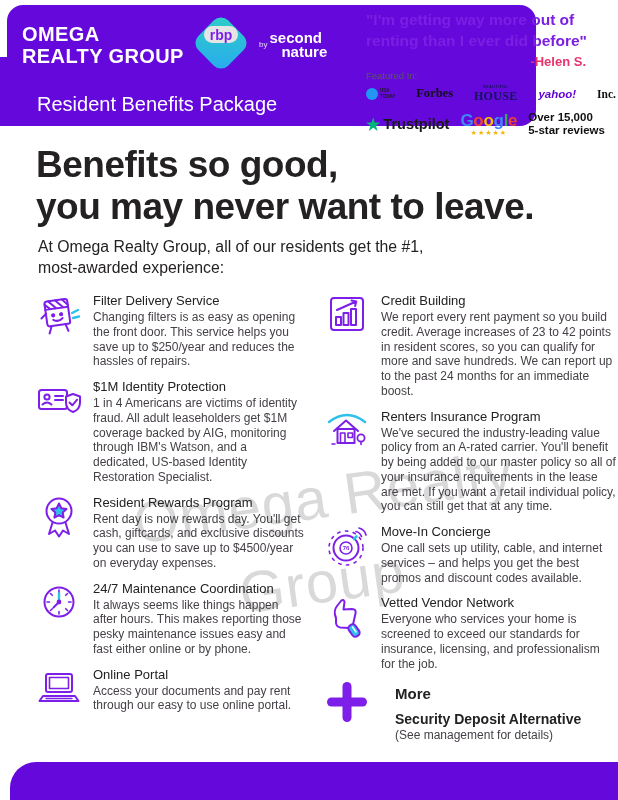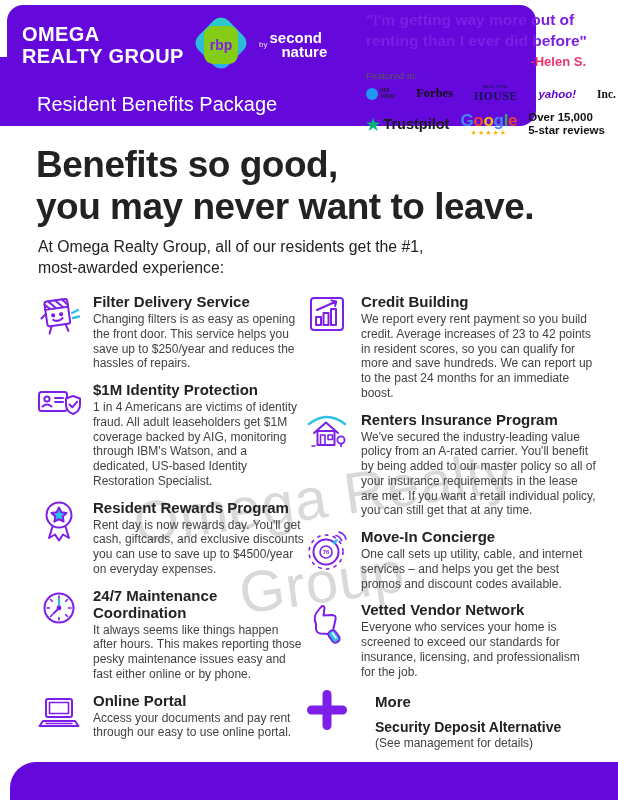--- a/index.html
+++ b/index.html
@@ -13,21 +13,21 @@
         font-family:"Liberation Sans",sans-serif;}
   
   .header-bleed{position:absolute;left:0;top:57px;width:22px;height:69px;background:var(--purple);z-index:1;}
   .header{position:absolute;left:7px;top:5px;width:529px;height:121px;background:var(--purple);
           border-radius:16px;z-index:1;}
   .brand{position:absolute;left:15px;top:18px;color:#fff;font-weight:700;font-size:20px;
          line-height:1.1;letter-spacing:.4px;}
   .rbp-badge{position:absolute;left:190px;top:14px;width:48px;height:48px;}
   .rbp-diamond{position:absolute;left:3px;top:3px;width:42px;height:42px;border-radius:10px;
                background:linear-gradient(135deg,#2dd0c4,#28a9f0);transform:rotate(45deg);}
-  .rbp-square{position:absolute;left:7px;top:7px;width:34px;height:38px;background:#84cc16;border-radius:9px;
+  .rbp-square{position:absolute;left:7px;top:7px;width:34px;height:17px;background:#e5e5e5;border-radius:9px;
               display:flex;align-items:center;justify-content:center;font-weight:700;
               color:var(--icon-purple);font-size:14px;}
   .bsn{position:absolute;left:252px;top:26px;color:#fff;line-height:.95;}
   .bsn .by{font-size:8px;vertical-align:10px;margin-right:2px;opacity:.85;}
   .bsn .sn{display:inline-block;font-weight:700;font-size:15px;text-align:left;}
   .bsn .sn .l2{display:block;margin-left:12px;}
   .header-subtitle{position:absolute;left:30px;top:88px;color:#fff;font-weight:400;font-size:20px;}
   
   .testimonial{position:absolute;left:366px;top:10px;width:248px;z-index:1;}
   .quote{color:var(--quote-purple);font-weight:700;font-size:15.5px;line-height:1.35;}
@@ -52,26 +52,26 @@
   .google-word{font-size:17px;font-weight:700;letter-spacing:-.3px;}
   .google-stars{font-size:7px;color:var(--google-star-gold);letter-spacing:1px;}
   .reviews{font-size:11.5px;font-weight:700;line-height:1.2;color:#111;}
   
   .hero-title{position:absolute;left:36px;top:144px;font-size:37px;font-weight:800;color:var(--headline);
               line-height:1.14;letter-spacing:-.5px;z-index:1;}
   .hero-intro{position:absolute;left:38px;top:237px;font-size:15.8px;color:var(--headline);
               line-height:1.32;z-index:1;}
   
   .col-left{position:absolute;left:36px;top:291px;width:268px;z-index:1;}
-  .col-right{position:absolute;left:304px;top:291px;width:292px;z-index:1;}
+  .col-right{position:absolute;left:324px;top:291px;width:292px;z-index:1;}
   .benefit{display:flex;gap:11px;margin-bottom:8px;}
   .benefit-icon{flex:0 0 46px;width:46px;height:46px;color:var(--icon-purple);}
   .benefit-icon svg{width:46px;height:46px;display:block;}
   .benefit-text{flex:1;padding-top:2px;}
-  .benefit-title{font-size:15px;font-weight:700;color:var(--headline);margin-bottom:2px;}
+  .benefit-title{font-size:13px;font-weight:400;color:var(--headline);margin-bottom:2px;}
   .benefit-body{font-size:12px;color:var(--body-text);line-height:1.23;}
   .more{display:flex;gap:25px;margin-top:6px;}
   .more-icon{flex:0 0 46px;width:46px;height:44px;color:var(--icon-purple);}
   .more-title{font-size:15px;font-weight:700;color:var(--headline);margin-top:4px;}
   .more-item-title{font-size:14px;font-weight:700;color:var(--headline);margin-top:9px;}
   .more-item-note{font-size:12px;color:var(--body-text);margin-top:1px;}
   
   .watermark{position:absolute;left:138px;top:455px;transform:rotate(-8deg);color:var(--watermark);
              font-size:58px;font-weight:400;line-height:1.45;letter-spacing:1px;white-space:nowrap;z-index:0;}
   .watermark .wl2{display:block;padding-left:95px;}

